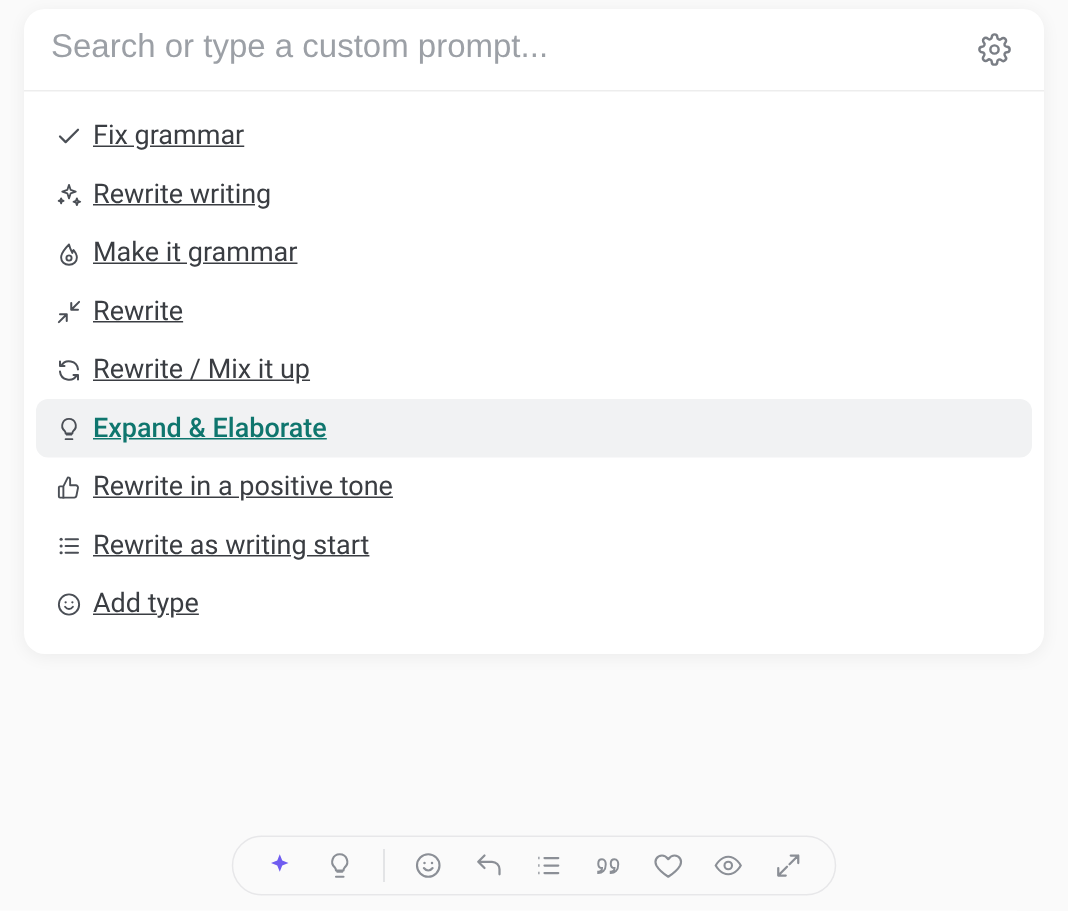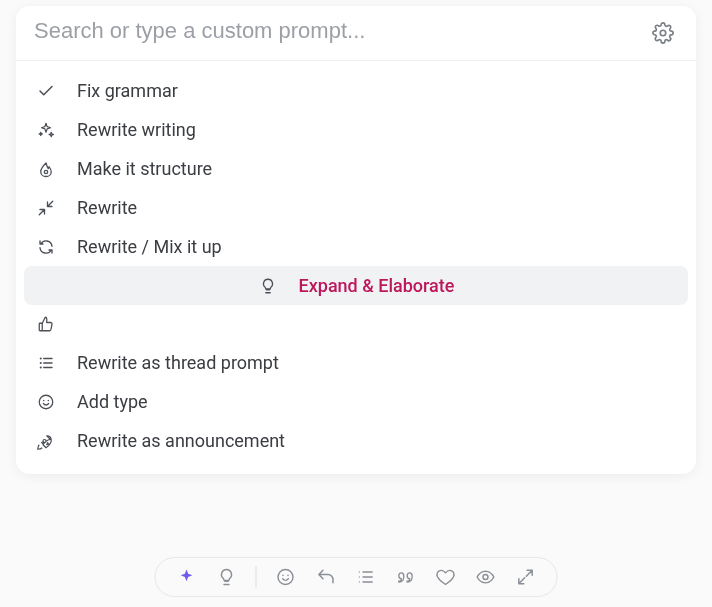--- a/index.html
+++ b/index.html
@@ -42,32 +42,32 @@
       color: #7a7e85;
       display: flex;
       align-items: center;
     }
     .options {
       padding: 10px 8px 14px 8px;
     }
     .option {
       display: flex;
       align-items: center;
-      gap: 21px;
+      gap: 6px;
       padding: 9px 12px;
       border-radius: 8px;
       cursor: pointer;
       font-size: 18px;
       color: #3a3d42;
+      text-decoration: underline;
     }
     .option.highlight {
       background: #f1f2f3;
       font-weight: 500;
-      color: #be185d;
-      justify-content: center;
+      color: #0f766e;
     }
     .option .icon {
       width: 20px;
       height: 20px;
       display: flex;
       align-items: center;
       justify-content: center;
       color: #4b4f56;
       flex-shrink: 0;
     }
@@ -132,21 +132,21 @@
           </svg>
         </span>
         <span>Rewrite writing</span>
       </div>
       <div class="option">
         <span class="icon">
           <svg width="18" height="18" viewBox="0 0 24 24">
             <use href="#i-flame"></use>
           </svg>
         </span>
-        <span>Make it structure</span>
+        <span>Make it grammar</span>
       </div>
       <div class="option">
         <span class="icon">
           <svg width="18" height="18" viewBox="0 0 24 24">
             <use href="#i-collapse"></use>
           </svg>
         </span>
         <span>Rewrite</span>
       </div>
       <div class="option">
@@ -164,44 +164,37 @@
           </svg>
         </span>
         <span>Expand &amp; Elaborate</span>
       </div>
       <div class="option">
         <span class="icon">
           <svg width="18" height="18" viewBox="0 0 24 24">
             <use href="#i-thumbsup"></use>
           </svg>
         </span>
+        <span>Rewrite in a positive tone</span>
       </div>
       <div class="option">
         <span class="icon">
           <svg width="18" height="18" viewBox="0 0 24 24">
             <use href="#i-thread"></use>
           </svg>
         </span>
-        <span>Rewrite as thread prompt</span>
+        <span>Rewrite as writing start</span>
       </div>
       <div class="option">
         <span class="icon">
           <svg width="18" height="18" viewBox="0 0 24 24">
             <use href="#i-smile"></use>
           </svg>
         </span>
         <span>Add type</span>
-      </div>
-      <div class="option">
-        <span class="icon">
-          <svg width="18" height="18" viewBox="0 0 24 24">
-            <use href="#i-rocket"></use>
-          </svg>
-        </span>
-        <span>Rewrite as announcement</span>
       </div>
     </div>
 </div>
 
 <div class="toolbar" id="toolbar">
     <div class="tb-icon active">
       <svg width="20" height="20" viewBox="0 0 24 24">
         <use href="#i-sparkle"></use>
       </svg>
     </div>

